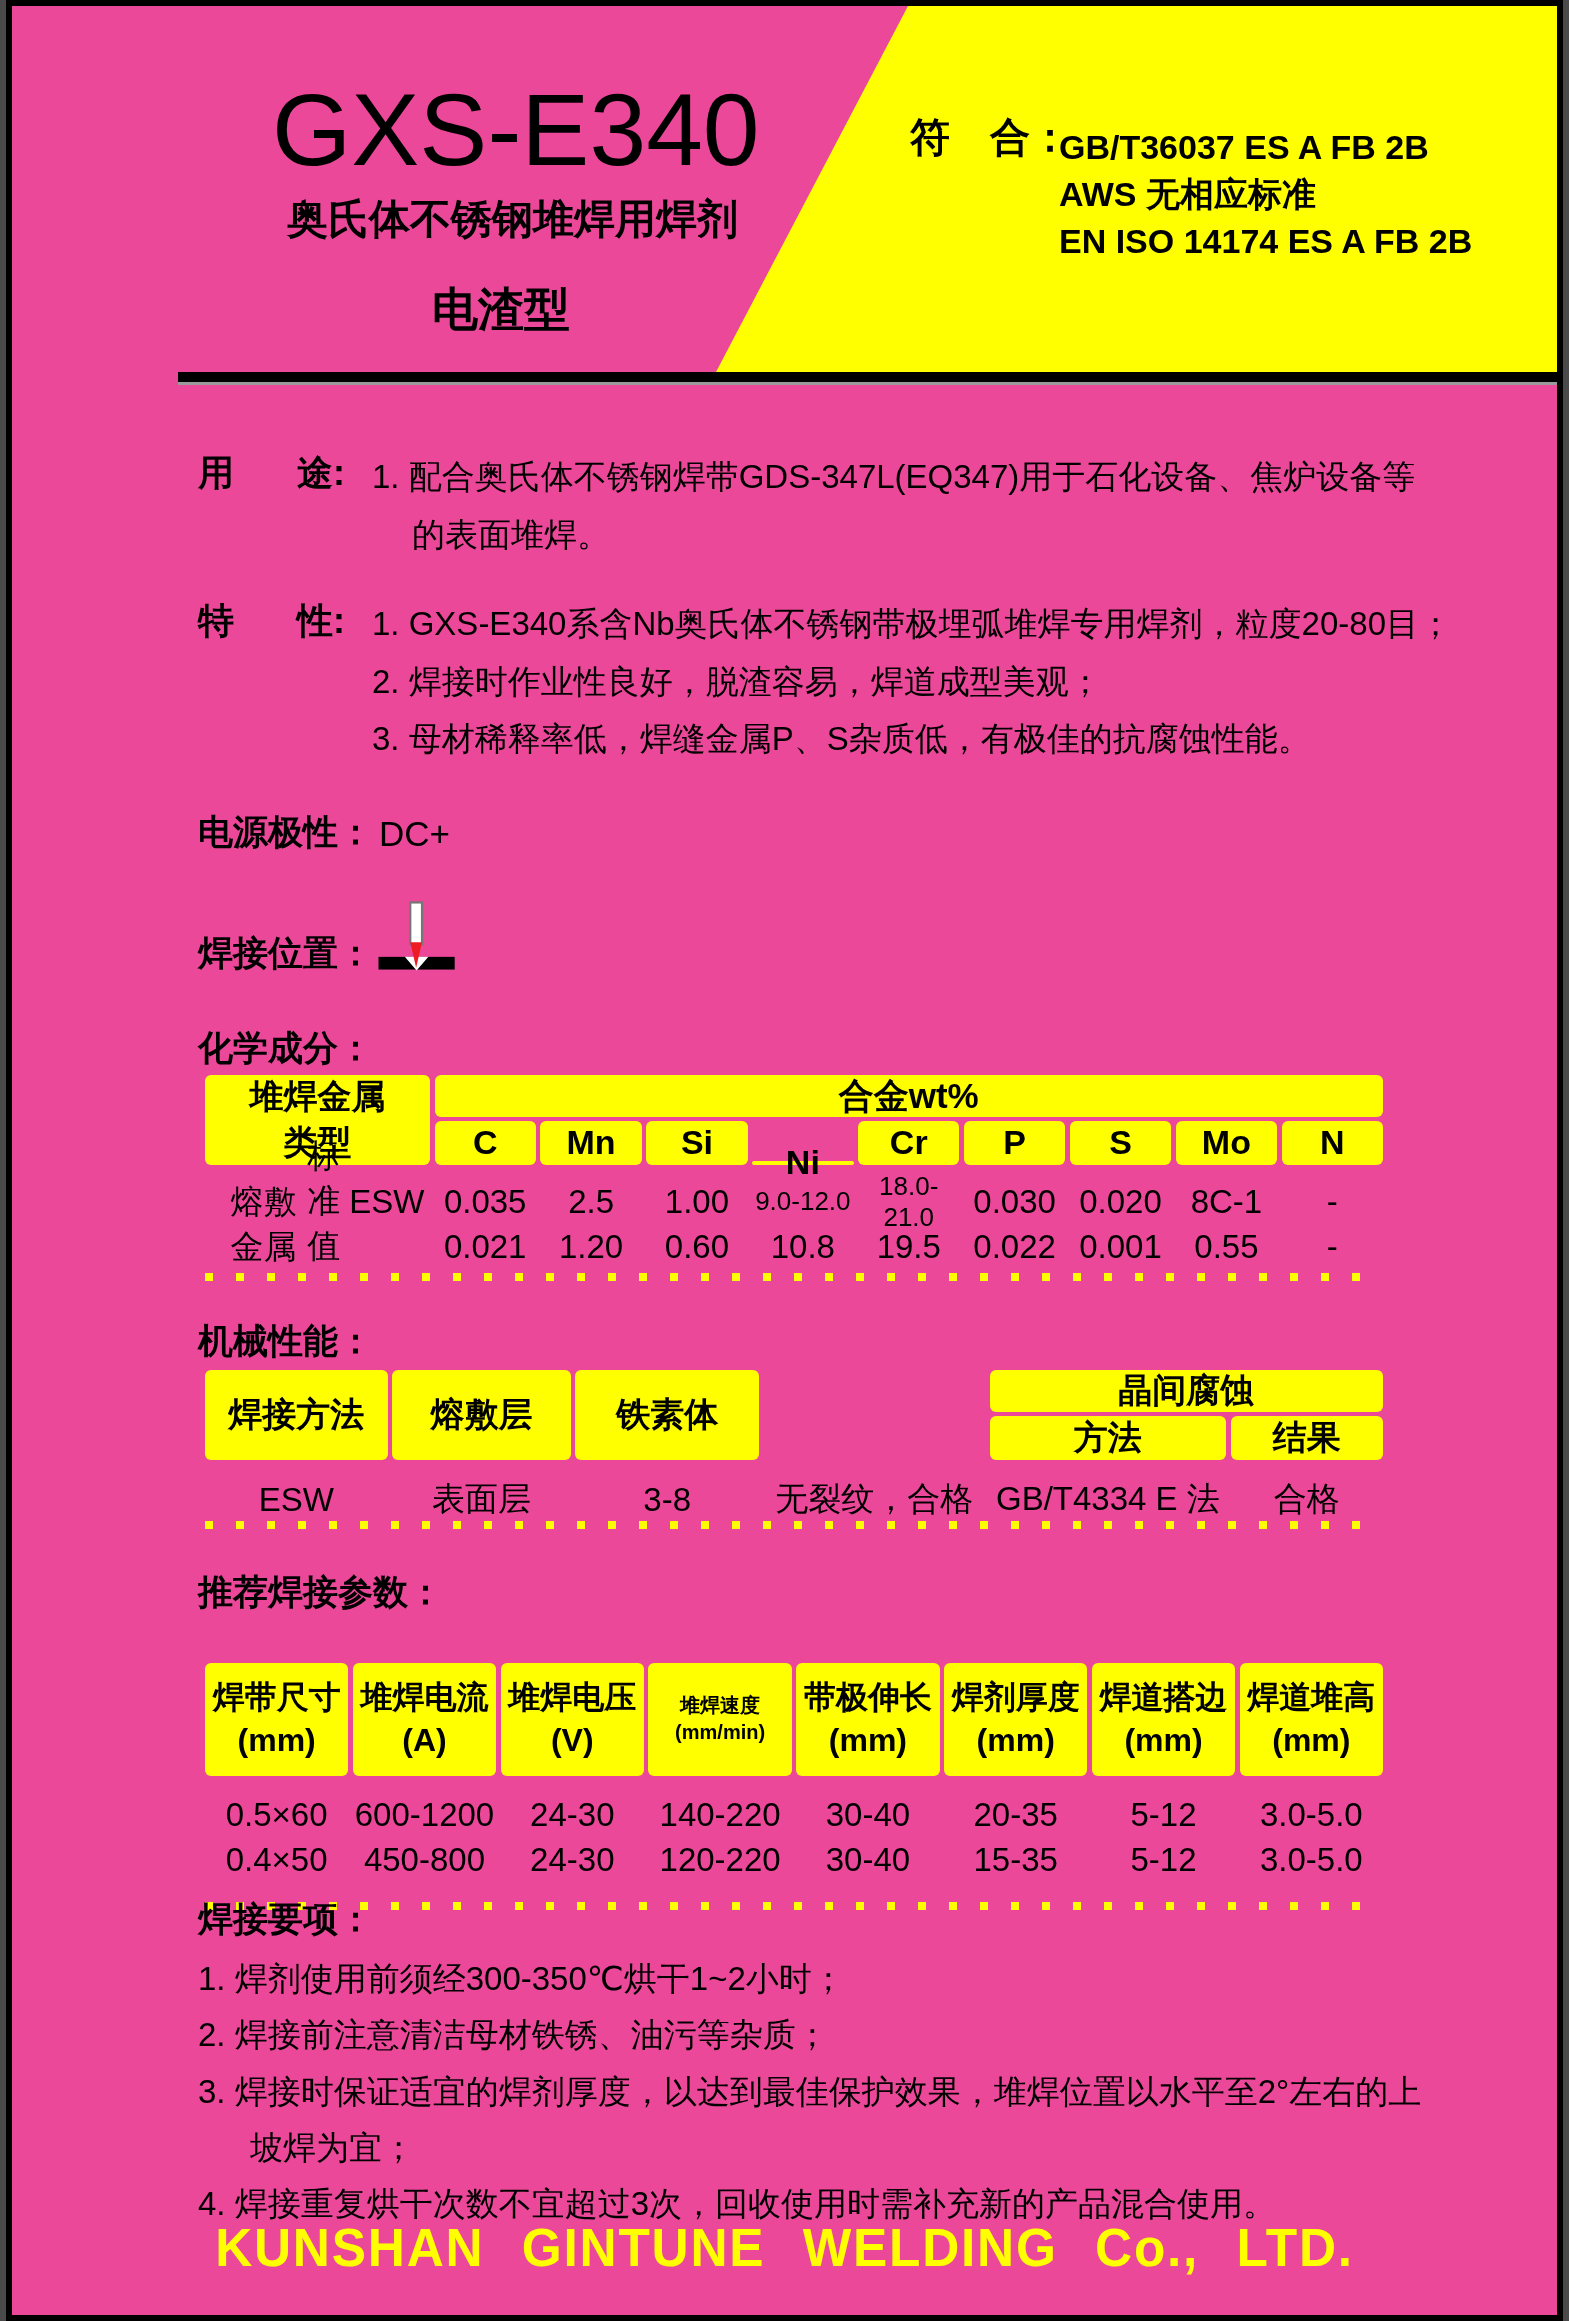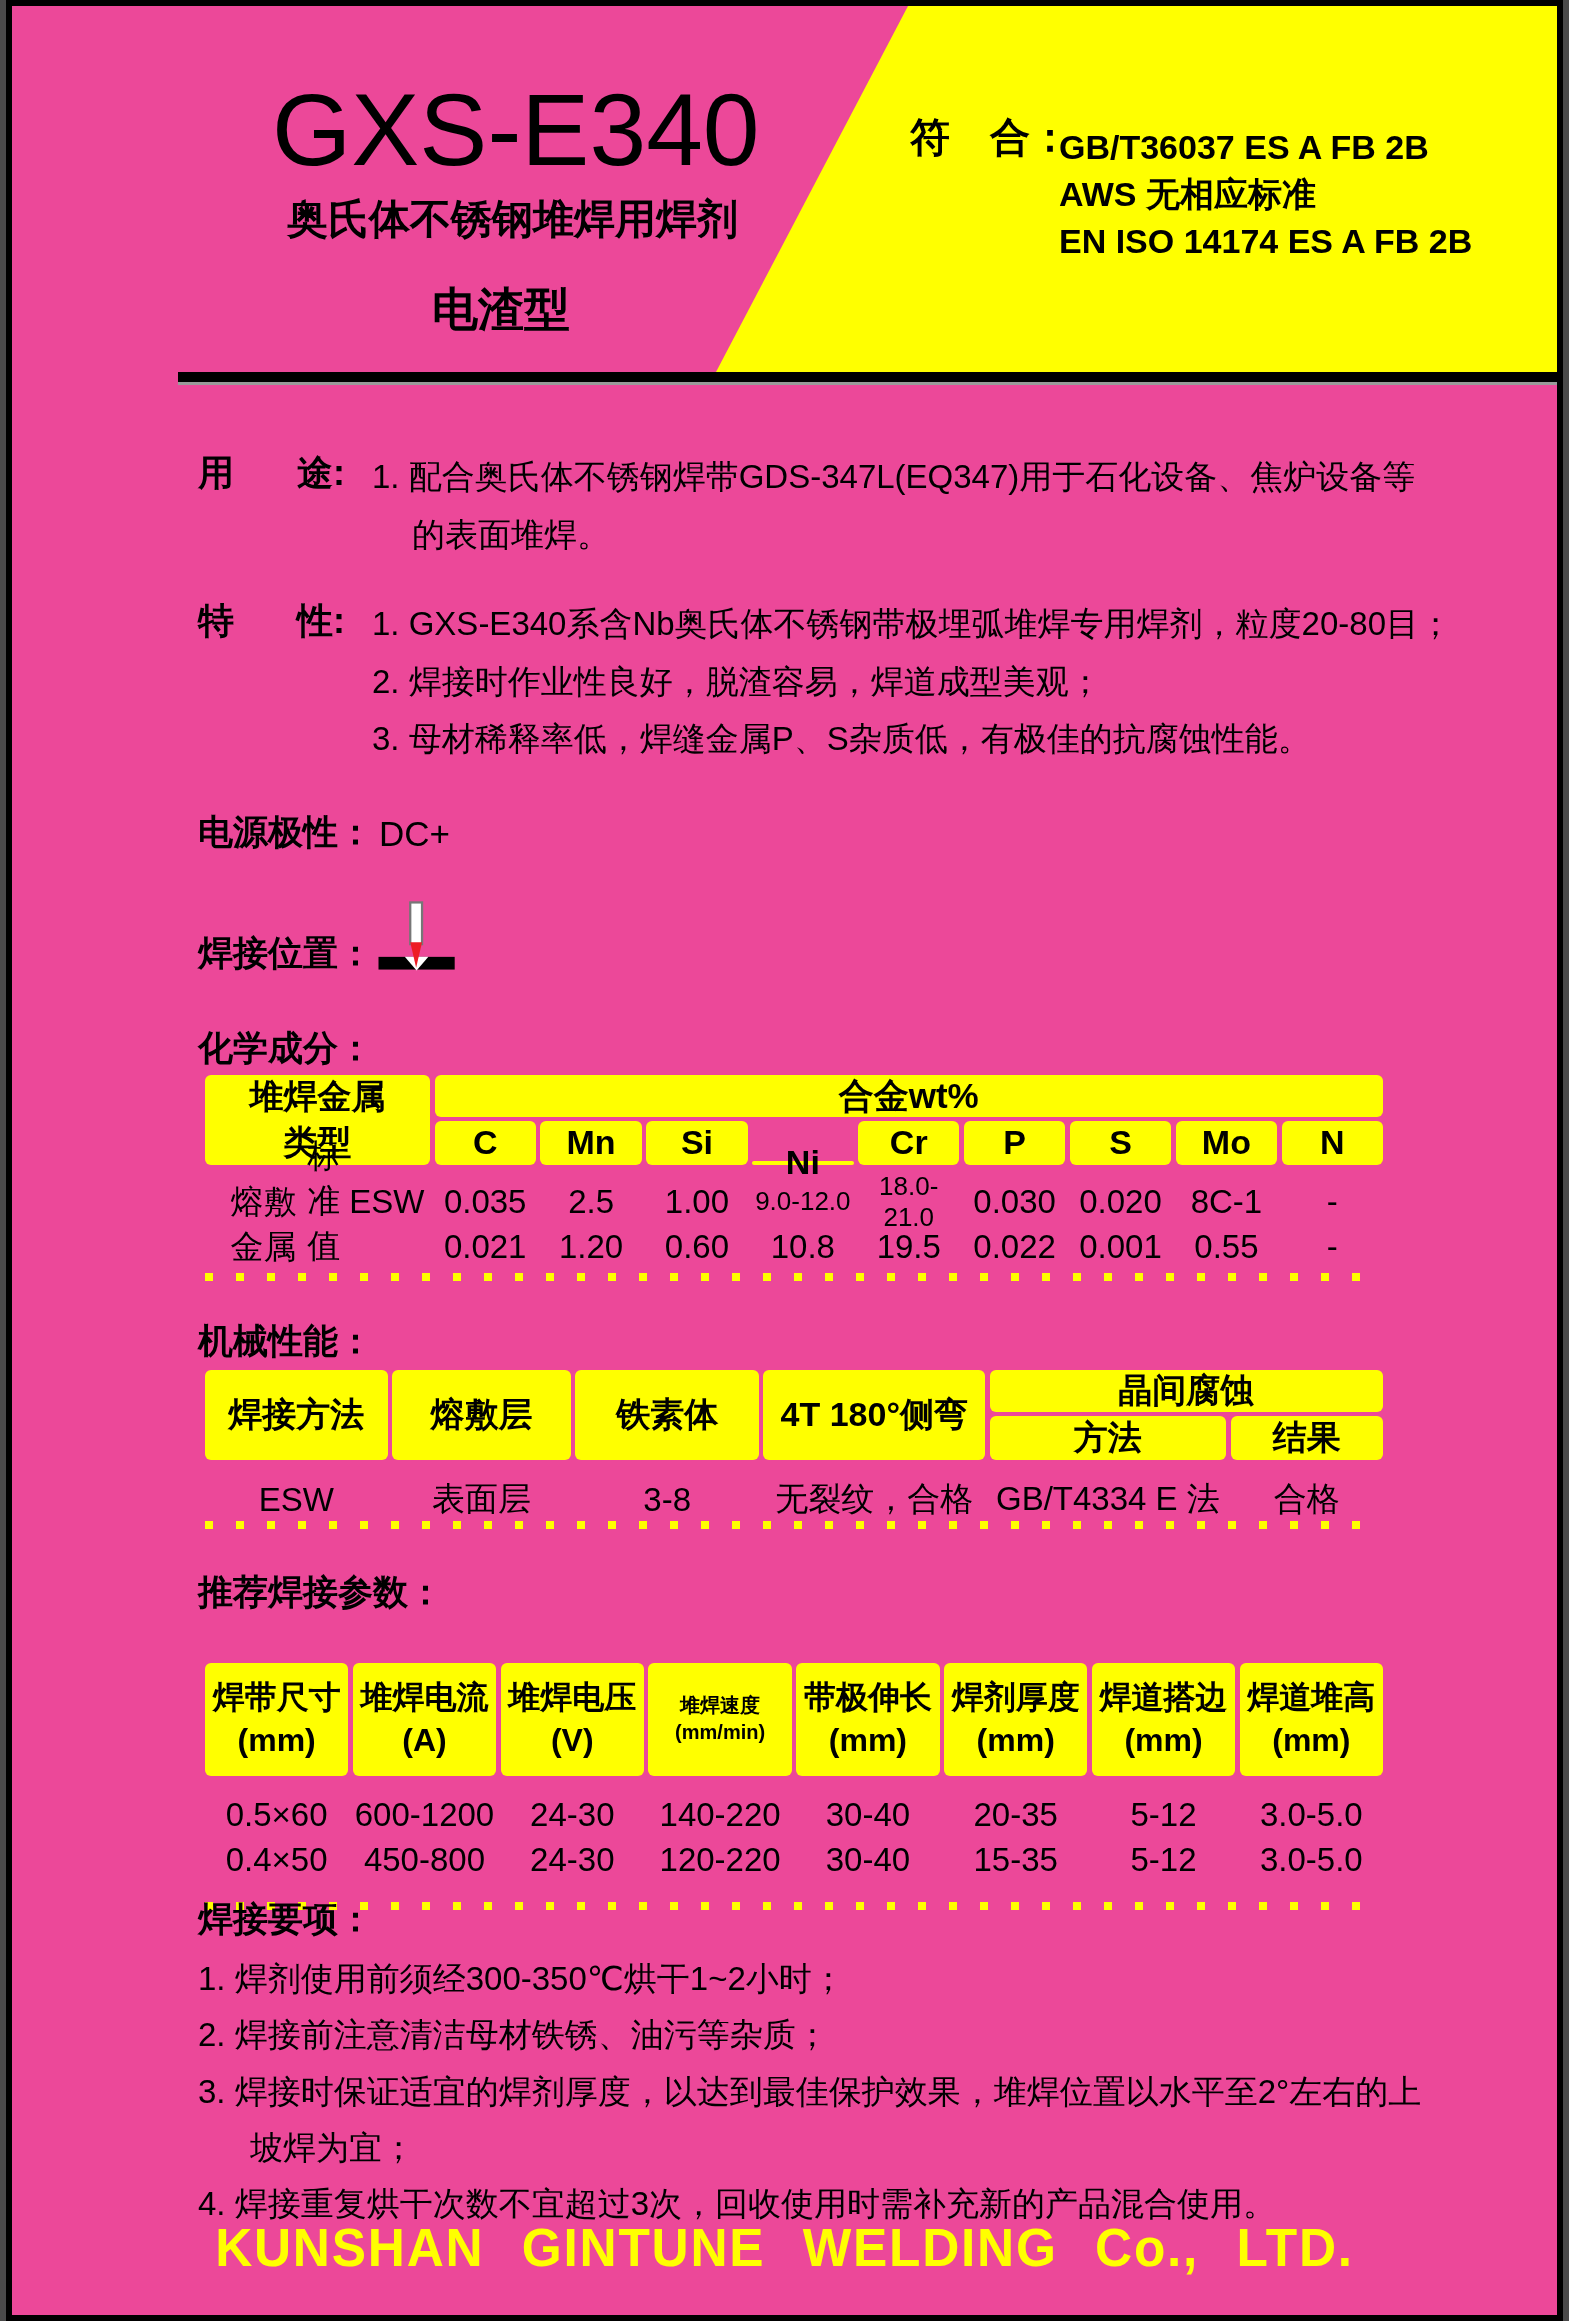--- a/index.html
+++ b/index.html
@@ -138,21 +138,20 @@
     <div class="cell td" style="grid-area:5/9;">0.55</div>
     <div class="cell td" style="grid-area:5/10;">-</div>
   </div>
   <div class="abs dashes" style="left:193px;top:1267px;"></div>
 
   <div class="abs seclabel" style="left:186px;top:1315px;">机械性能：</div>
   <div class="abs grid mech-table">
     <div class="cell y th rsp2" style="grid-column:1;">焊接方法</div>
     <div class="cell y th rsp2" style="grid-column:3;">铁素体</div>
     <div class="cell y th rsp2" style="grid-column:2;">熔敷层</div>
-    <div class="cell y th rsp2" style="grid-column:4;">4T 180°侧弯</div>
     <div class="cell y th" style="grid-area:1/5/2/7;">晶间腐蚀</div>
     <div class="cell y th" style="grid-area:2/5;">方法</div>
     <div class="cell y th" style="grid-area:2/6;">结果</div>
     <div class="cell td" style="grid-area:4/1;">ESW</div>
     <div class="cell td" style="grid-area:4/2;">表面层</div>
     <div class="cell td" style="grid-area:4/3;">3-8</div>
     <div class="cell td" style="grid-area:4/4;">无裂纹，合格</div>
     <div class="cell td" style="grid-area:4/5;text-align:center;">GB/T4334 E 法</div>
     <div class="cell td" style="grid-area:4/6;">合格</div>
   </div>

